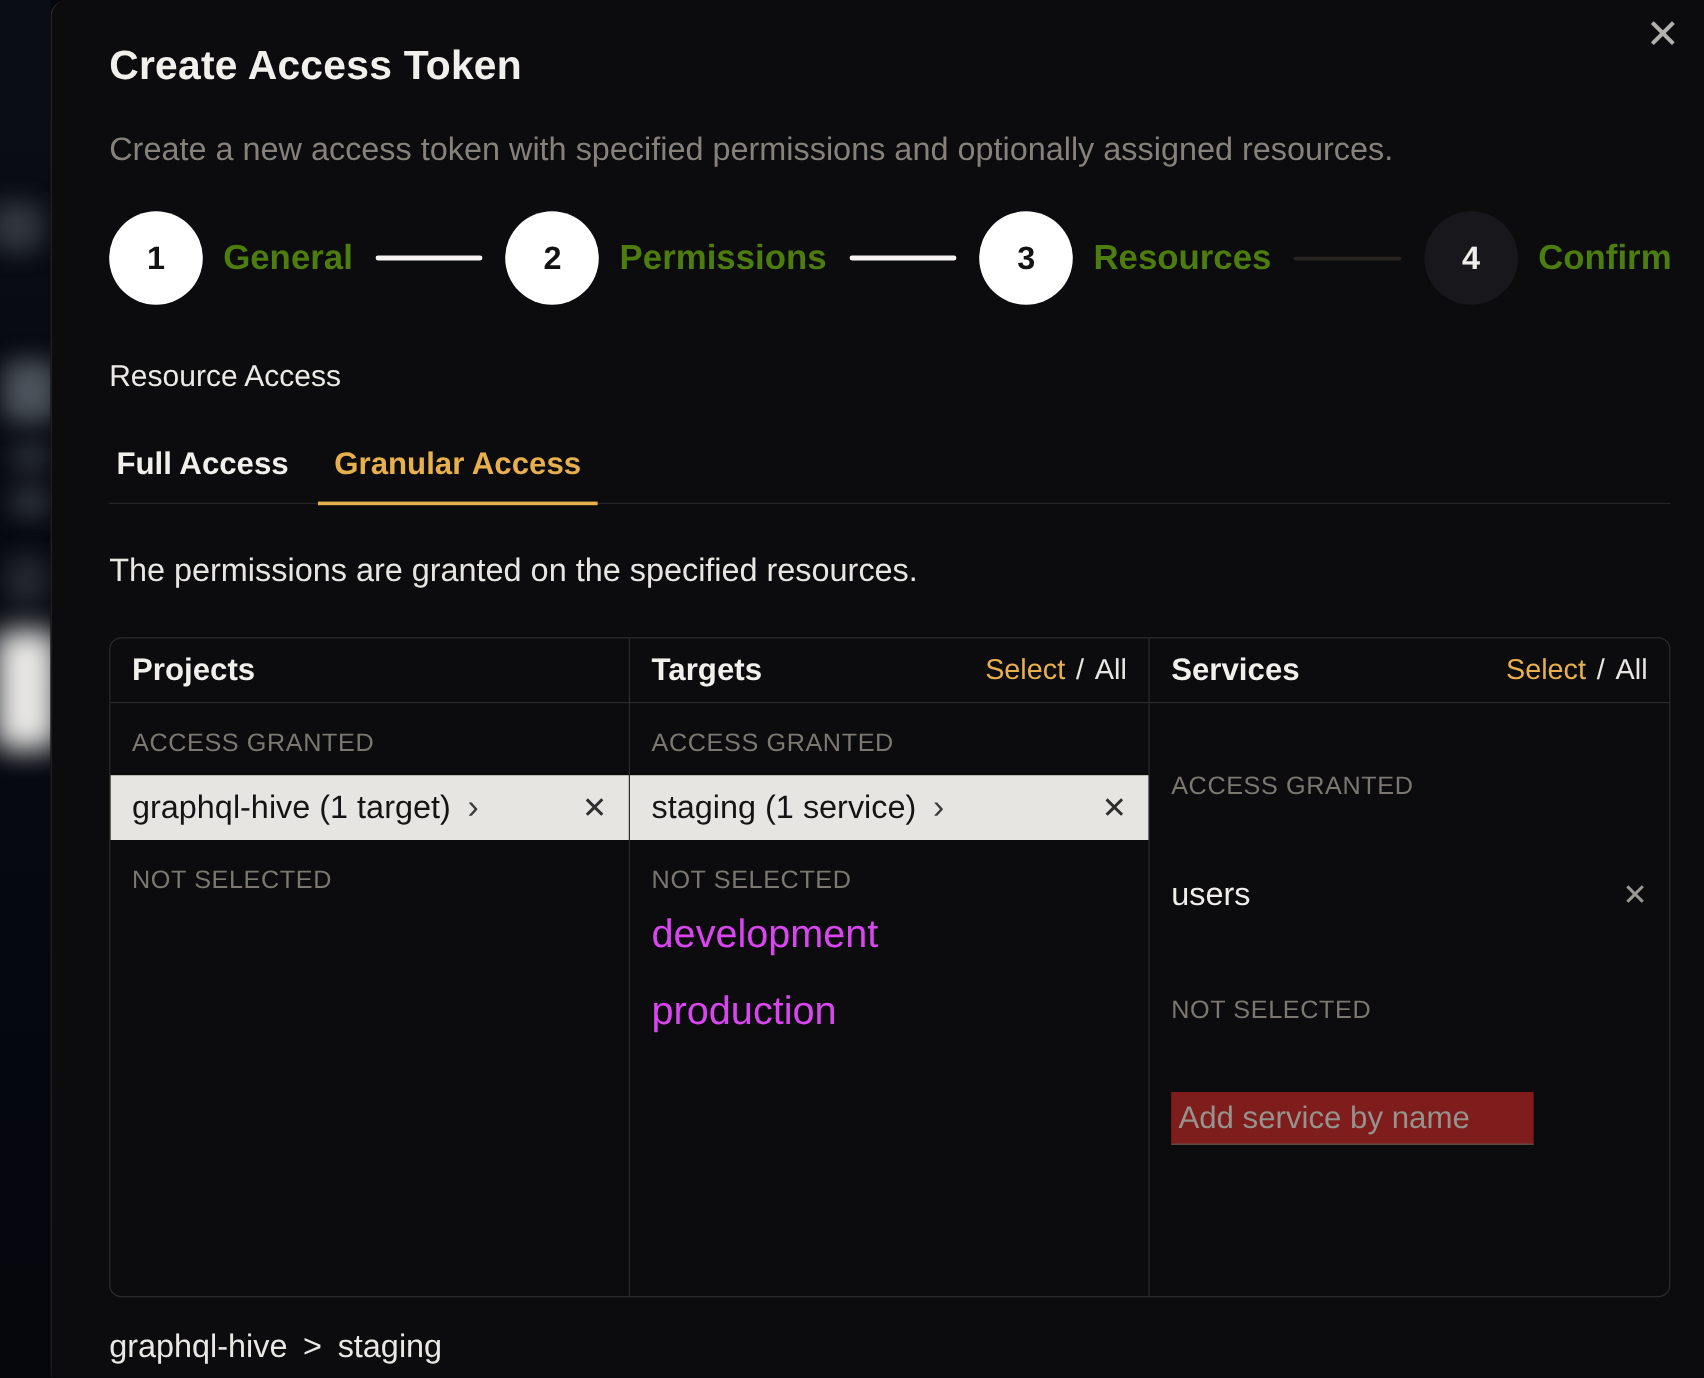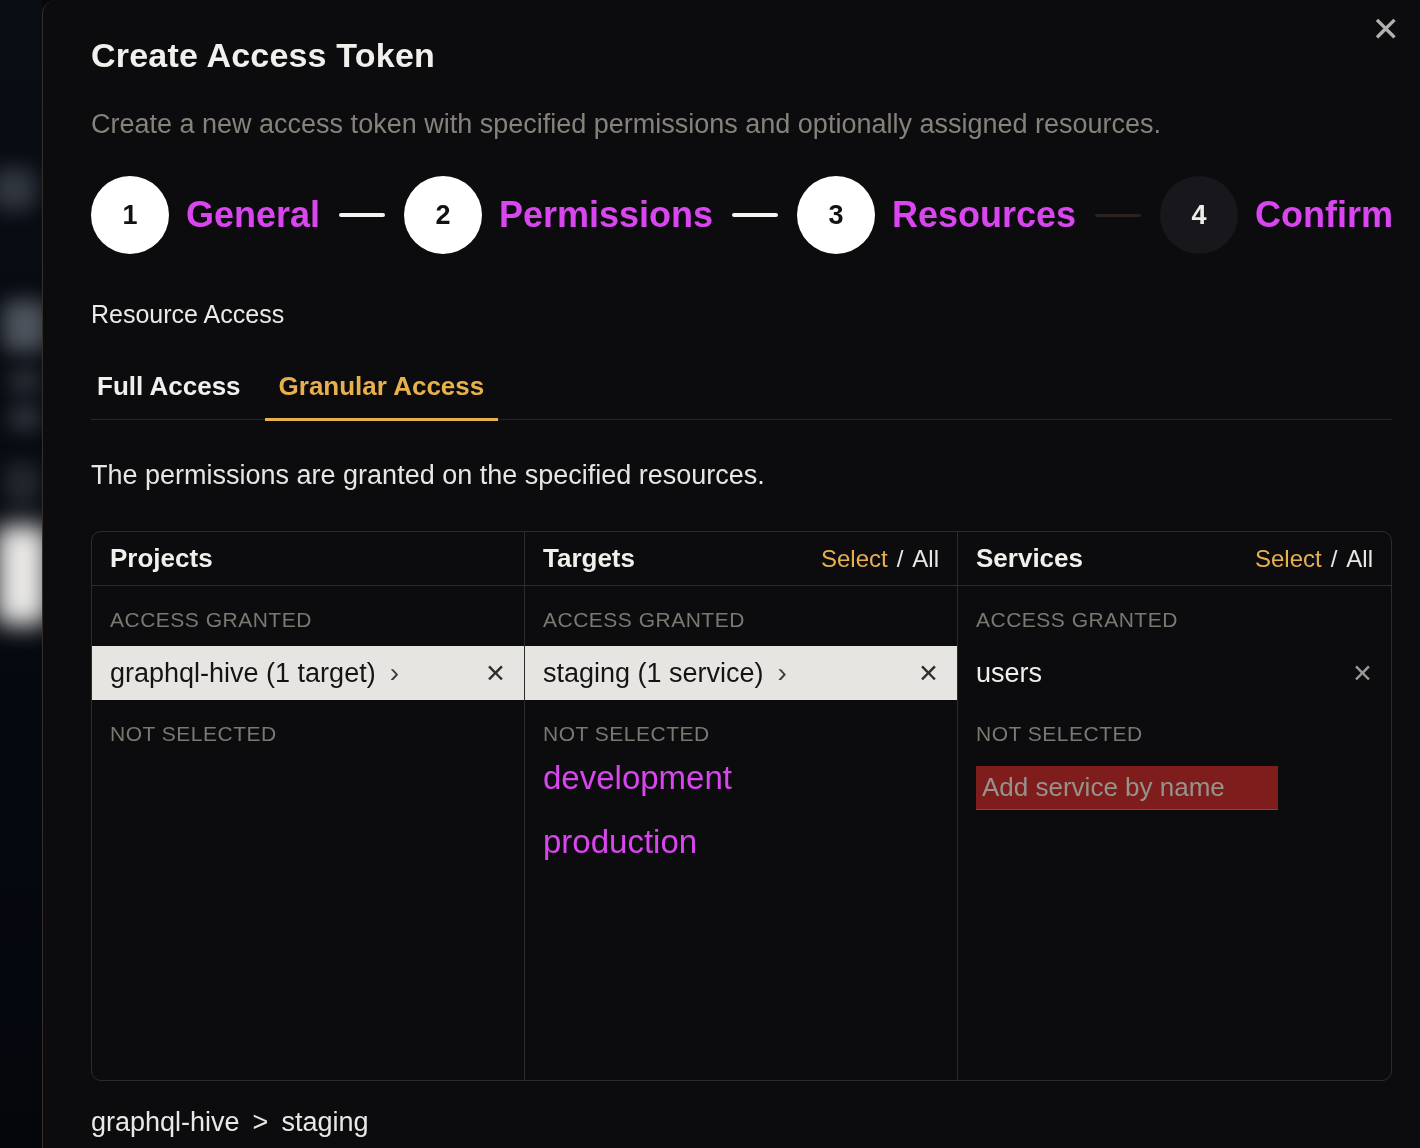--- a/index.html
+++ b/index.html
@@ -43,21 +43,21 @@
 
   
   .stepper { margin-top: 36px; display: flex; align-items: center; width: 1302px; }
   .step { display: flex; align-items: center; cursor: pointer; }
   .step-circle {
     width: 78px; height: 78px; border-radius: 50%;
     display: flex; align-items: center; justify-content: center;
     background: #ffffff; color: #121212; font-size: 27px; font-weight: 700;
   }
   .step.inactive .step-circle { background: #18181c; color: #efede9; }
-  .step-label { margin-left: 17px; font-size: 36px; font-weight: 600; color: #d946ef; }
+  .step-label { margin-left: 17px; font-size: 29px; font-weight: 600; color: #4d7c0f; }
   .connector { flex: 1; height: 4px; margin: 0 19px; border-radius: 2px; background: #f5f4f2; }
   .connector.inactive { height: 3px; background: #282321; }
 
   
   .ra-heading { margin-top: 46px; font-size: 25px; font-weight: 500; color: #eceae6; }
   .tabs { margin-top: 38px; display: flex; gap: 10px; border-bottom: 1px solid #262626; width: 1301px; }
   .tab {
     background: none; border: none; cursor: pointer;
     font-size: 26px; font-weight: 700; color: #f2f0ed;
     padding: 4px 14px 16px; border-bottom: 3px solid transparent; margin-bottom: -2px;
@@ -68,21 +68,21 @@
   .tab.active { color: #e7b04d; border-bottom-color: #e7b04d; }
   .desc { margin-top: 40px; font-size: 27px; color: #e8e6e2; }
 
   
   .rtable {
     margin-top: 40px; width: 1301px; height: 550px;
     border: 1px solid #2c2c2c; border-radius: 10px;
     display: grid; grid-template-columns: 1fr 1fr 1fr; overflow: hidden;
   }
   .rcol { border-right: 1px solid #2c2c2c; display: flex; flex-direction: column; min-width: 0; }
-  .rcol:last-child { border-right: none; }
+  .rcol:last-child { border-right: none; gap: 36px; }
   .col-header {
     height: 54px; flex: 0 0 54px; display: flex; align-items: center;
     justify-content: space-between; padding: 0 18px; border-bottom: 1px solid #2c2c2c;
   }
   .col-title { font-size: 26px; font-weight: 700; color: #f2f0ed; text-align: center; }
   .select-all { display: flex; align-items: center; gap: 9px; font-size: 24px; }
   .select-link { color: #e7b04d; cursor: pointer; background: none; border: none; font-size: 24px; font-family: inherit; }
   .select-sep { color: #e9e7e3; }
   .all-link { color: #e9e7e3; cursor: pointer; background: none; border: none; font-size: 24px; font-family: inherit; }
 

